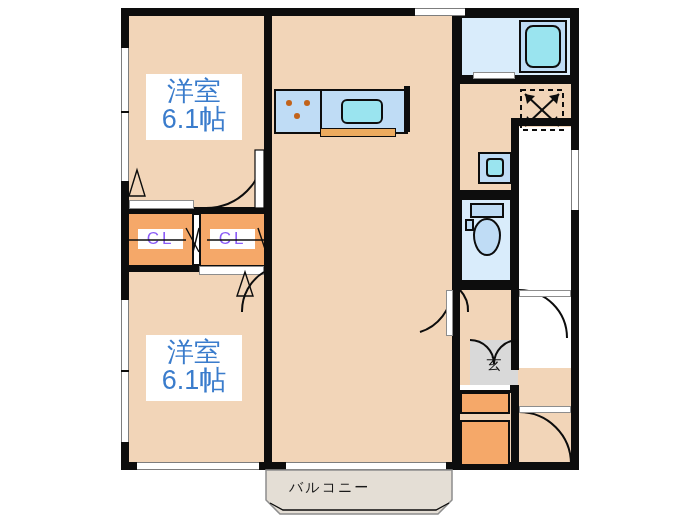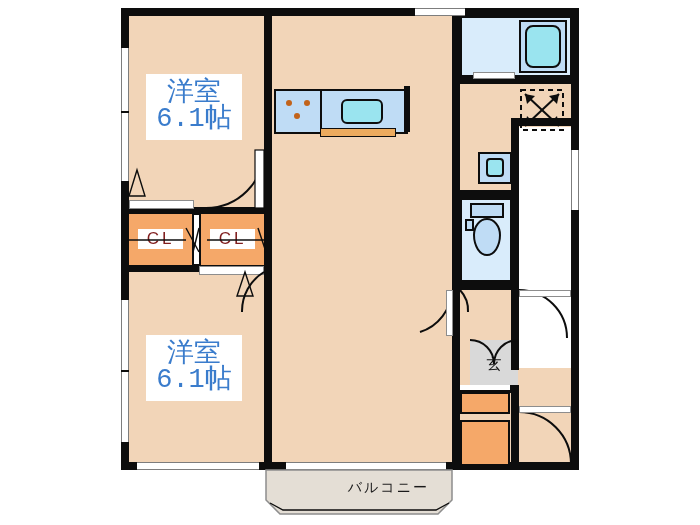--- a/index.html
+++ b/index.html
@@ -10,24 +10,24 @@
   .floor{background:#f2d5b8;}
   .wall{background:#0d0d0d;}
   .closet{background:#f5a869;border:2px solid #0d0d0d;}
   .white{background:#ffffff;}
   .fixture{background:#bfdcf5;border:2px solid #0d0d0d;}
   .fixture-light{background:#d9ecfb;border:2px solid #0d0d0d;}
   .genkan{background:#d9d9d9;}
   
   .lbl{color:#3a7ccc;background:#ffffff;text-align:center;line-height:1.05;font-weight:400;}
   .lbl .l1{display:block;}
-  .lbl .l2{display:block;font-family:Liberation Mono, monospace;}
-  .cl-lbl{color:#7f1d1d;background:#ffffff;font-size:17px;font-weight:400;letter-spacing:3px;text-align:center;line-height:20px;}
+  .lbl .l2{display:block;}
+  .cl-lbl{color:#8b5cf6;background:#ffffff;font-size:17px;font-weight:400;letter-spacing:3px;text-align:center;line-height:20px;}
   .gk-lbl{color:#111111;font-size:15px;text-align:center;line-height:18px;background:transparent;}
-  .bal-lbl{color:#1a1a1a;font-size:14px;letter-spacing:2px;text-align:right;line-height:18px;background:transparent;}
+  .bal-lbl{color:#1a1a1a;font-size:14px;letter-spacing:2px;text-align:left;line-height:18px;background:transparent;}
   
   .win-h{background:#ffffff;border-top:1.5px solid #7d7d7d;border-bottom:1.5px solid #7d7d7d;}
   .win-v{background:#ffffff;border-left:1.5px solid #7d7d7d;border-right:1.5px solid #7d7d7d;}
   svg{position:absolute;left:0;top:0;overflow:visible;}
   .arc{fill:none;stroke:#0d0d0d;stroke-width:2;}
   .thin{fill:none;stroke:#0d0d0d;stroke-width:1.4;}
   .dash{fill:none;stroke:#0d0d0d;stroke-width:2;stroke-dasharray:5 4;}
   .burner{background:#c2631a;border-radius:50%;}
   .counter{background:#edab5e;border:1.5px solid #0d0d0d;}
 </style>

